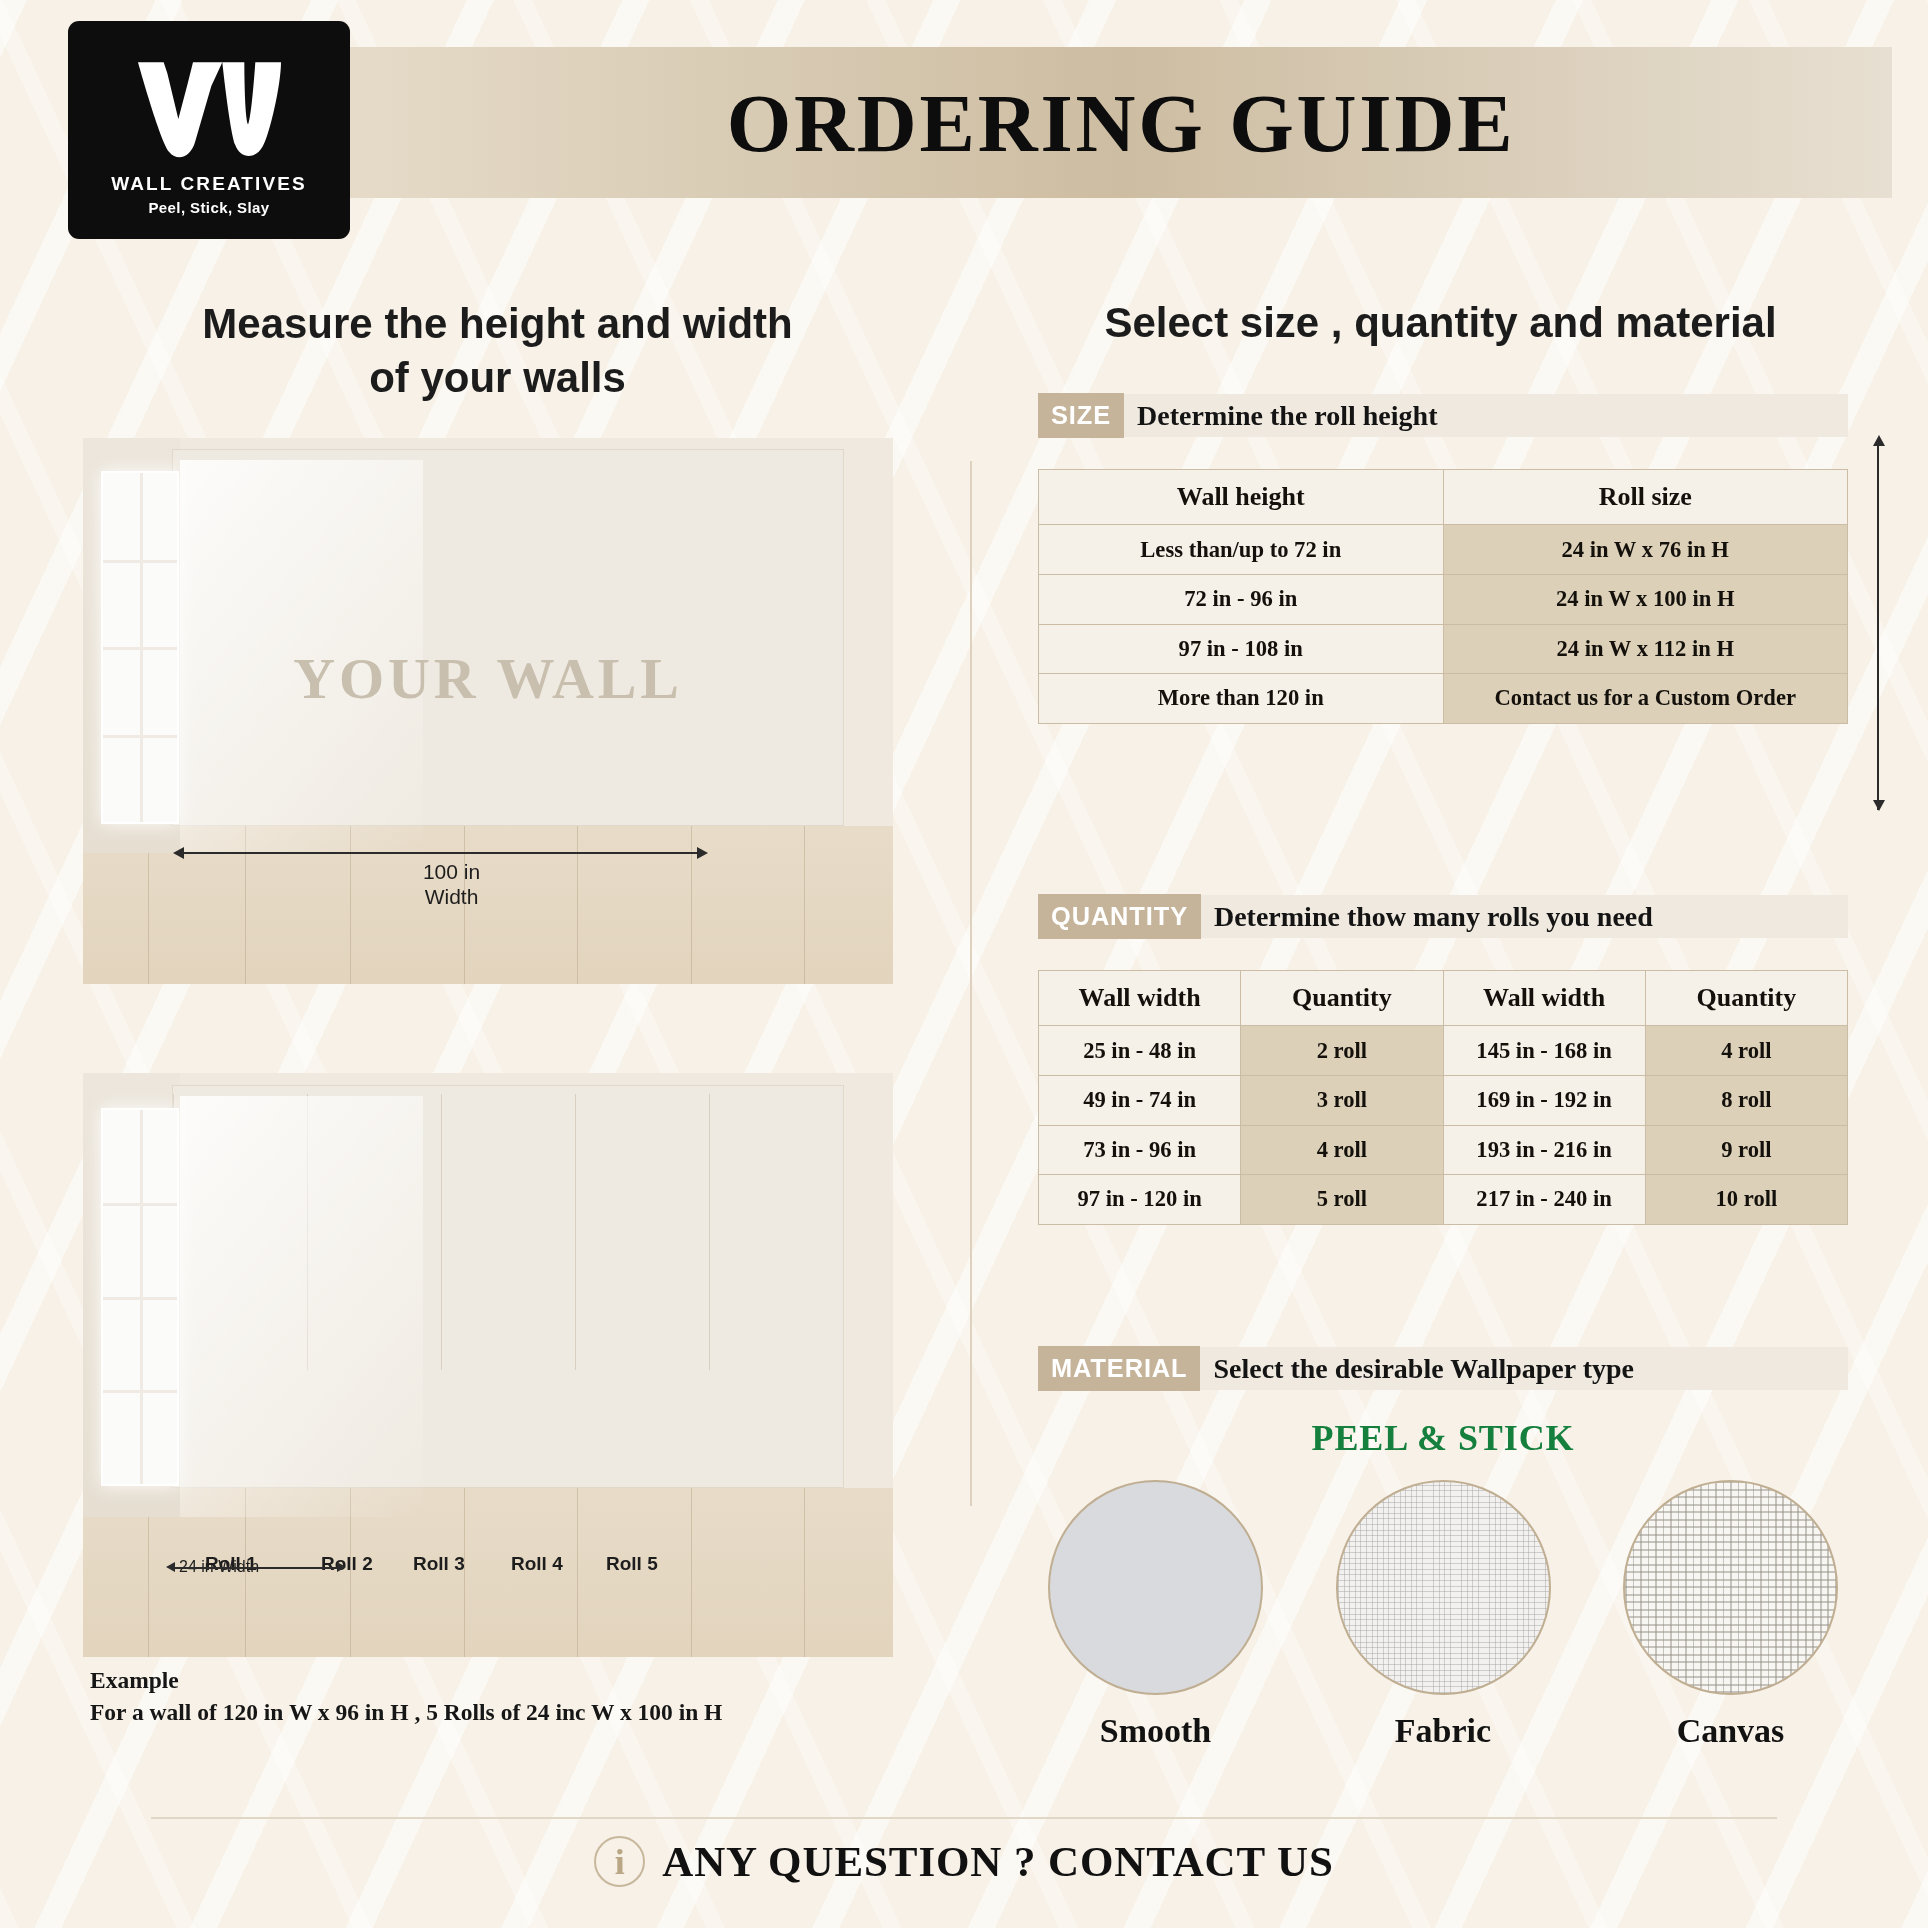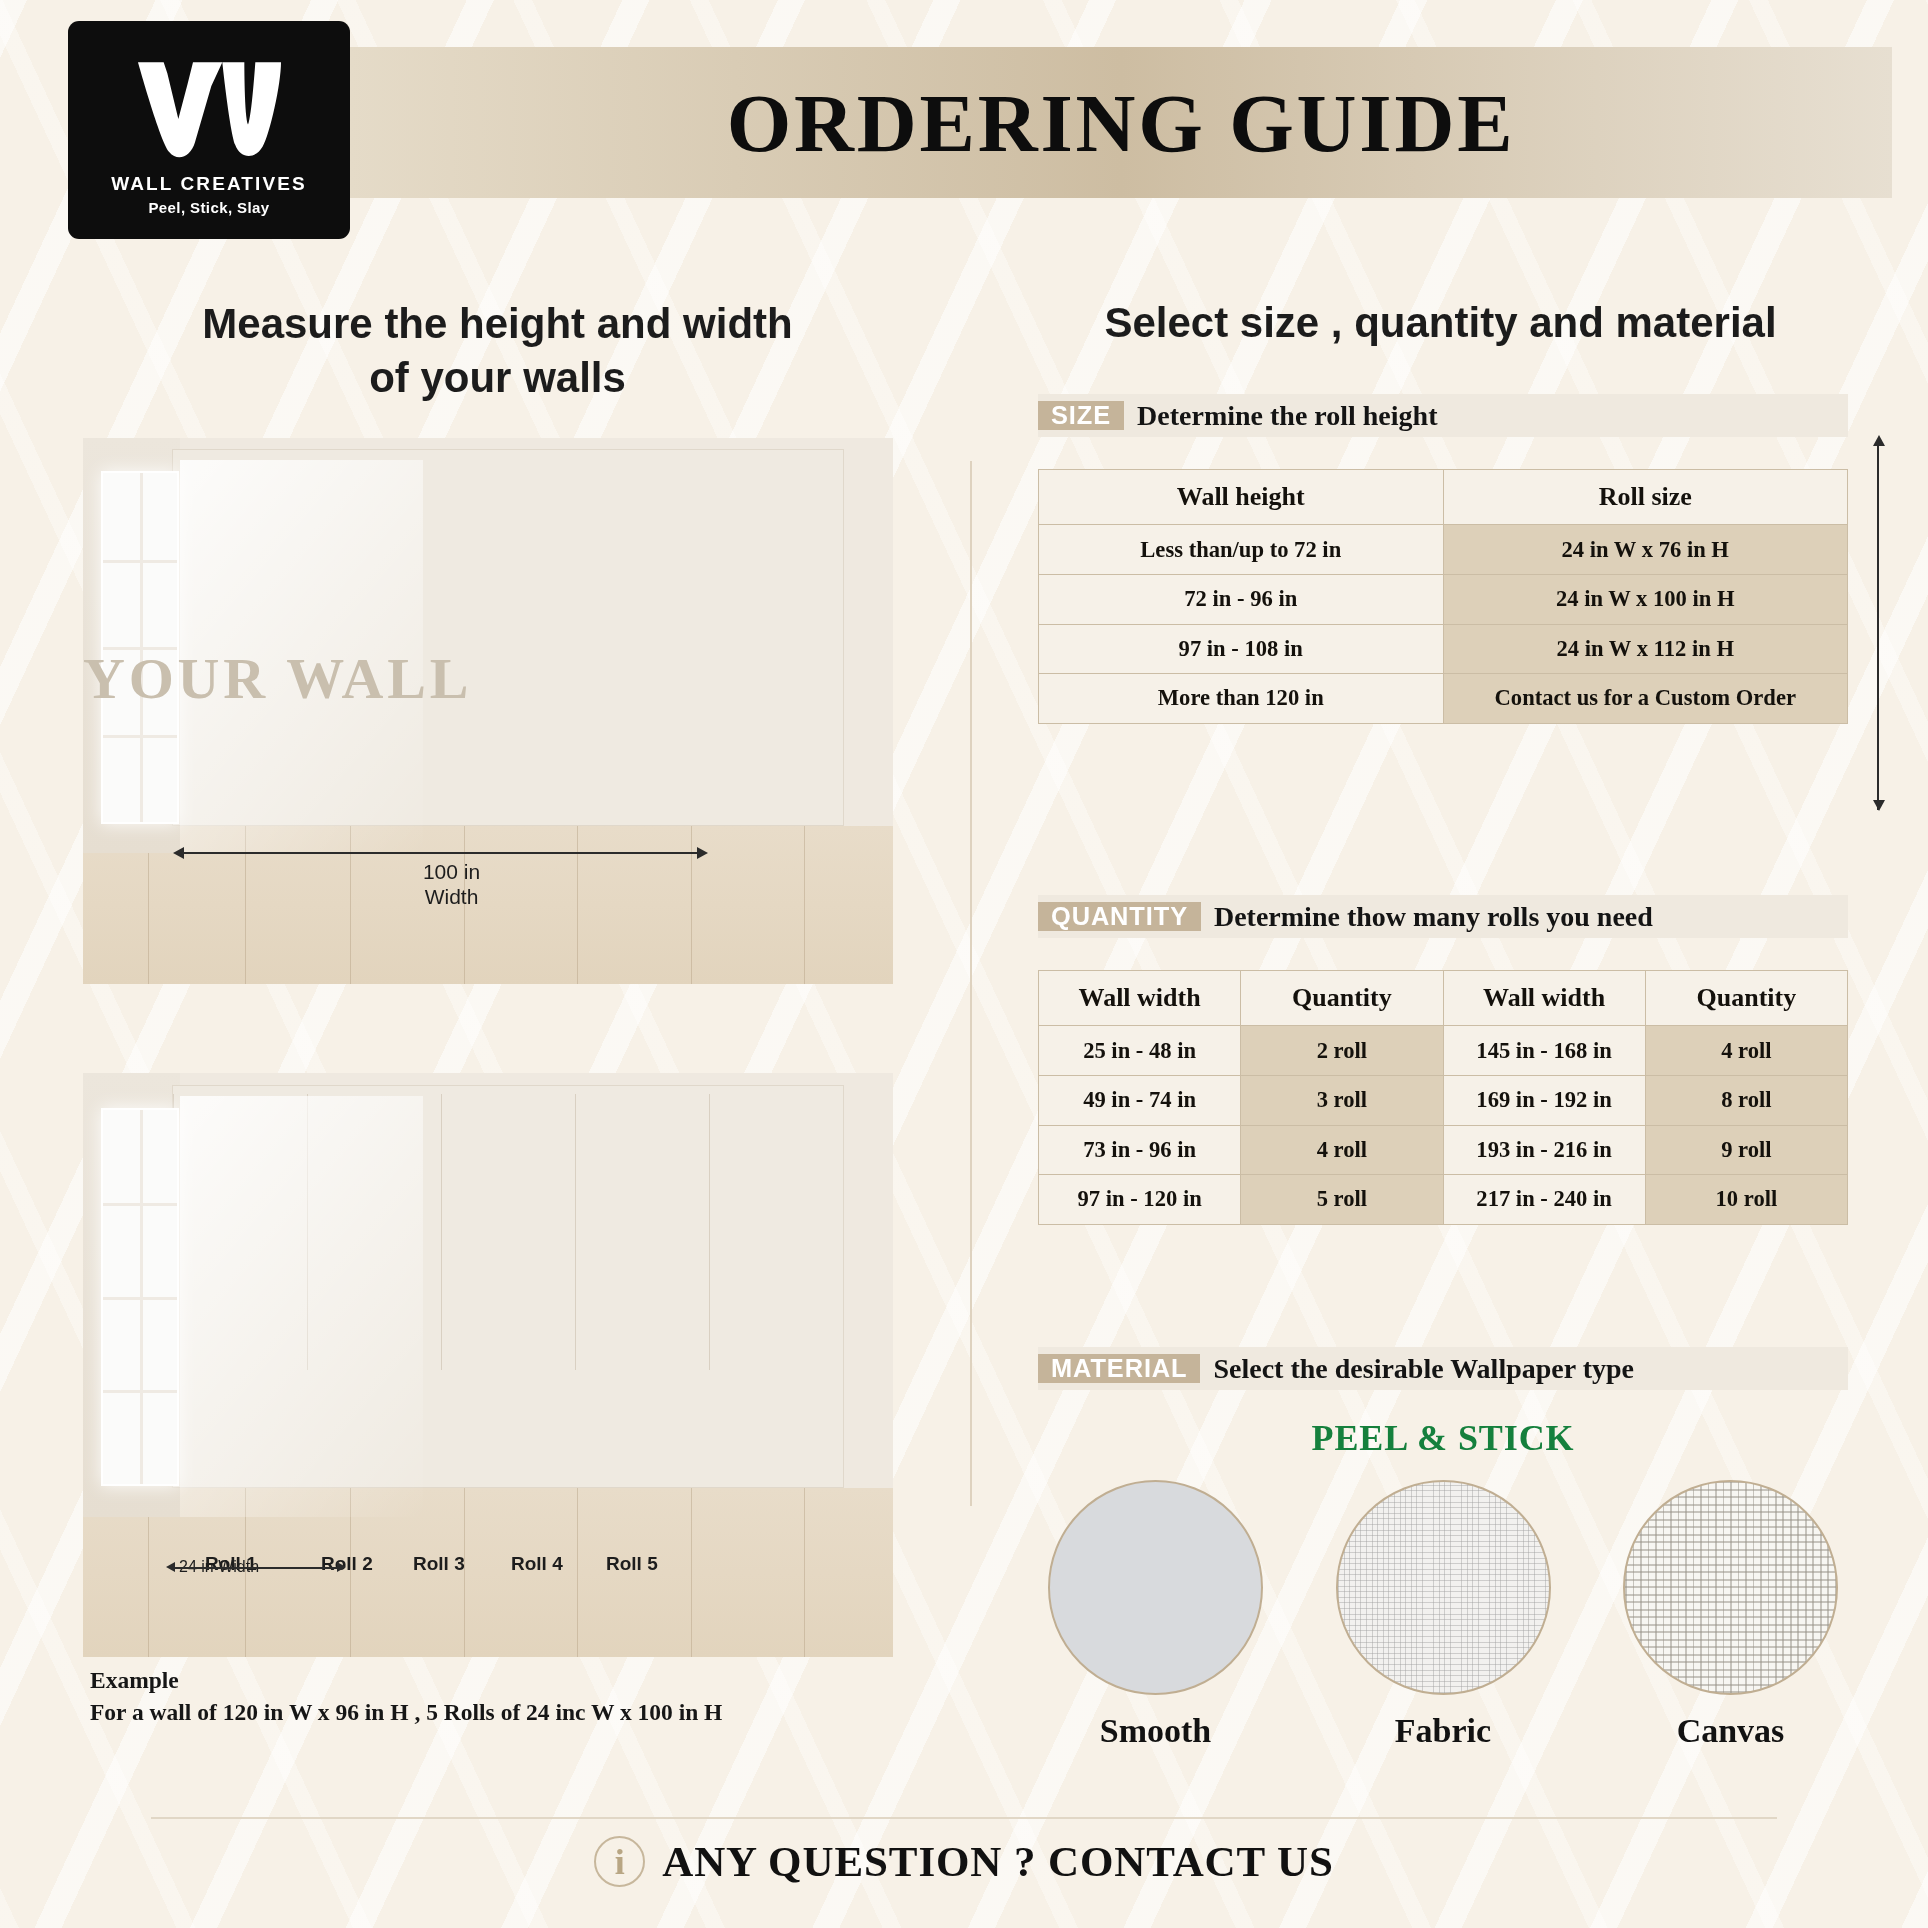--- a/index.html
+++ b/index.html
@@ -176,21 +176,21 @@
     top: 4%;
     width: 30%;
     height: 72%;
     background: linear-gradient(130deg, rgba(255,255,255,0.85), rgba(255,255,255,0));
     pointer-events: none;
   }
   .your-wall-text {
     position: absolute;
     left: 0; right: 0;
     top: 38%;
-    text-align: left;
+    text-align: center;
     font-size: 58px;
     letter-spacing: 3.8px;
     color: #c9bfae;
     font-family: "Liberation Serif", serif;
     font-weight: 700;
   }
 
   
   .dim-v {
     position: absolute;
@@ -280,21 +280,21 @@
     align-items: center;
   }
   .section-tag {
     background: #c5b49a;
     color: #ffffff;
     font-family: "Liberation Sans", sans-serif;
     font-weight: 700;
     font-size: 25.4px;
     letter-spacing: 0.9px;
     padding: 2px 13px;
-    height: 29px;
+    height: 45px;
     display: flex;
     align-items: center;
     box-sizing: border-box;
   }
   .section-desc {
     font-family: "Liberation Serif", serif;
     font-weight: 700;
     font-size: 28px;
     color: #141414;
     margin-left: 13px;

